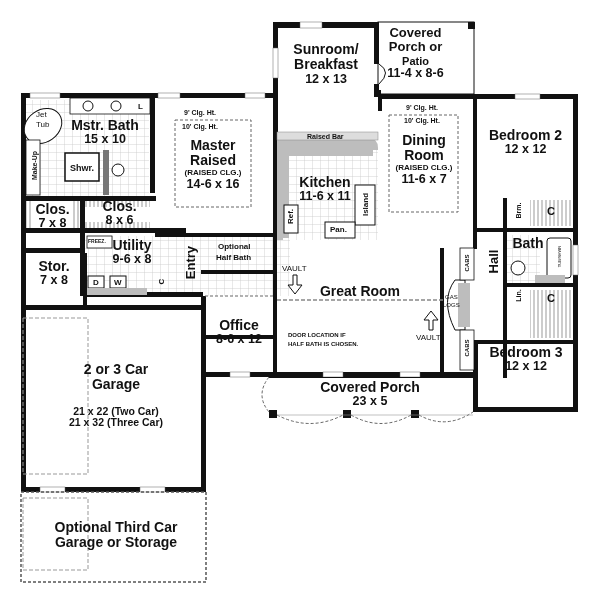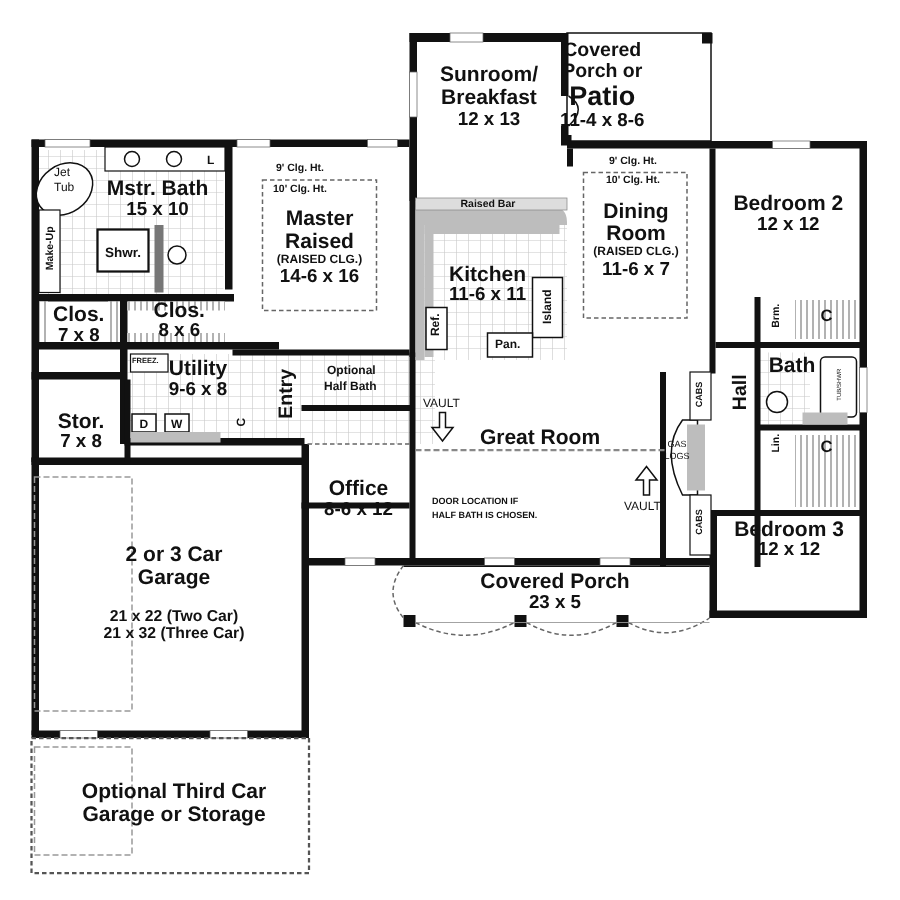--- a/index.html
+++ b/index.html
@@ -179,24 +179,24 @@
     <rect x="21" y="492" width="185" height="90" fill="none" stroke="#555" stroke-dasharray="3,2" stroke-width="1.5"></rect>
     <rect x="23" y="498" width="65" height="72" fill="none" stroke="#999" stroke-dasharray="4,2"></rect>
   </svg>
 
   <div class="lbl" style="left:278px;top:42px;width:96px">
     <span class="name">Sunroom/</span>
     <span class="name">Breakfast</span>
     <span class="dim">12 x 13</span>
   </div>
 
-  <div class="lbl" style="left:358px;top:26px;width:87px">
+  <div class="lbl" style="left:372px;top:26px;width:87px">
     <span class="name" style="font-size:13px">Covered</span>
     <span class="name" style="font-size:13px">Porch or</span>
-    <span class="name" style="font-size:18px">Patio</span>
+    <span class="name" style="font-size:11px">Patio</span>
     <span class="dim">11-4 x 8-6</span>
   </div>
 
   <div class="lbl" style="left:60px;top:118px;width:90px">
     <span class="name">Mstr. Bath</span>
     <span class="dim">15 x 10</span>
   </div>
 
   <div class="xs" style="left:184px;top:109px">9' Clg. Ht.</div>
   <div class="xs" style="left:182px;top:123px">10' Clg. Ht.</div>
@@ -233,21 +233,21 @@
   <div class="lbl" style="left:92px;top:199px;width:55px">
     <span class="name">Clos.</span>
     <span class="dim">8 x 6</span>
   </div>
 
   <div class="lbl" style="left:108px;top:238px;width:48px">
     <span class="name">Utility</span>
     <span class="dim">9-6 x 8</span>
   </div>
 
-  <div class="lbl" style="left:28px;top:273px;width:52px">
+  <div class="lbl" style="left:28px;top:259px;width:52px">
     <span class="name">Stor.</span>
     <span class="dim">7 x 8</span>
   </div>
 
   <div class="lbl" style="left:300px;top:284px;width:120px">
     <span class="name">Great Room</span>
   </div>
 
   <div class="lbl" style="left:206px;top:318px;width:66px">
     <span class="name">Office</span>

